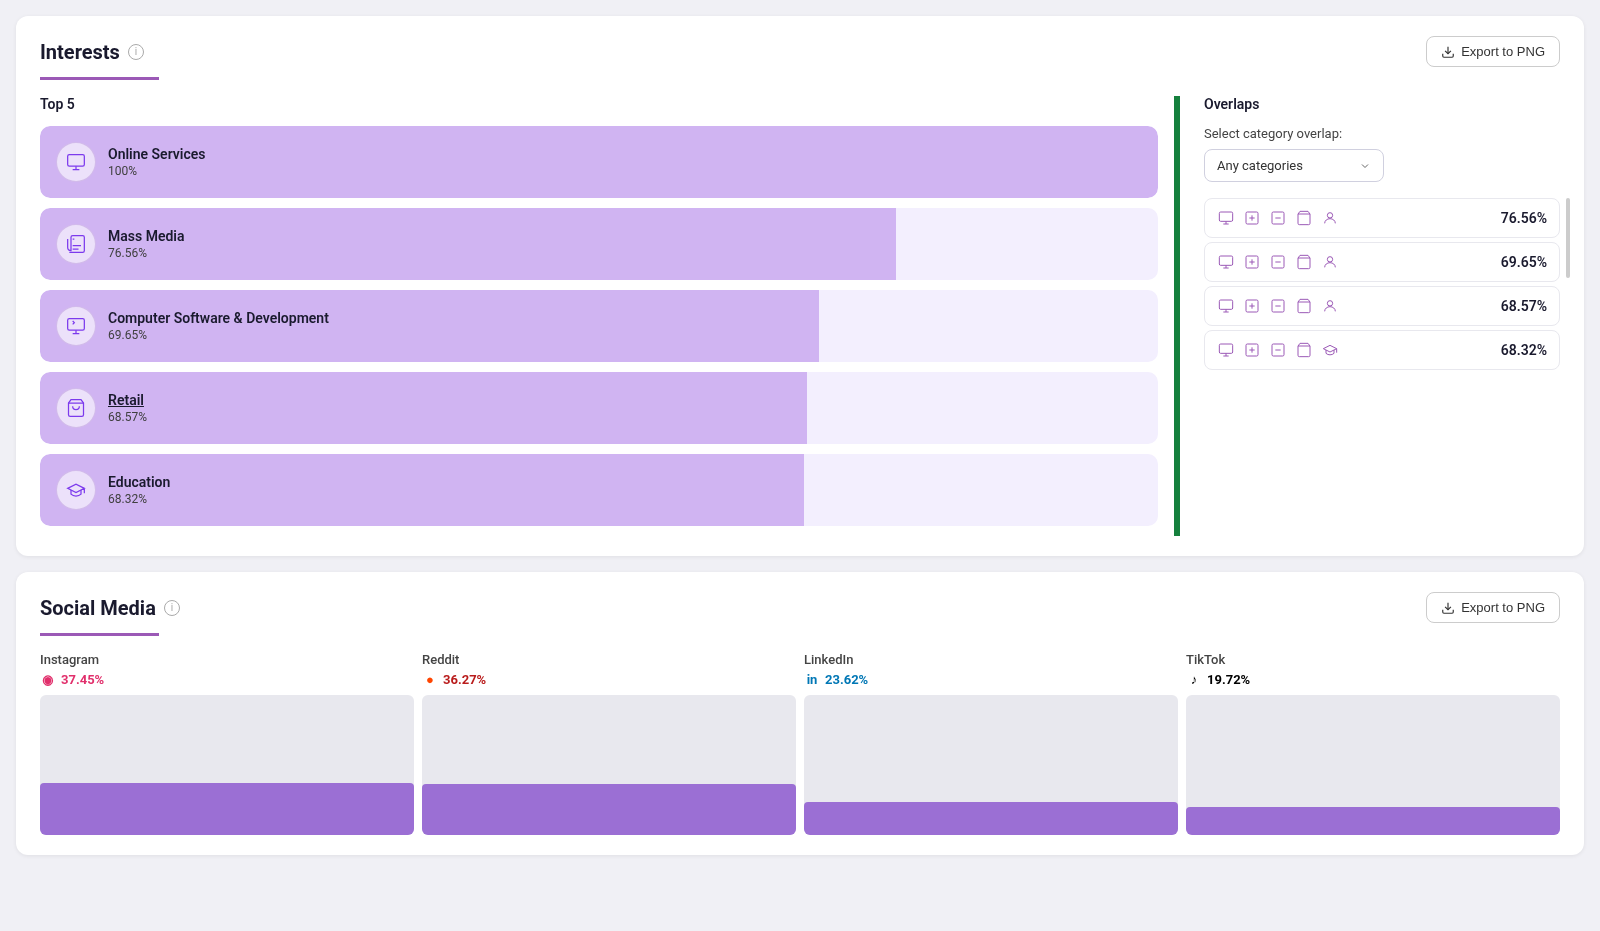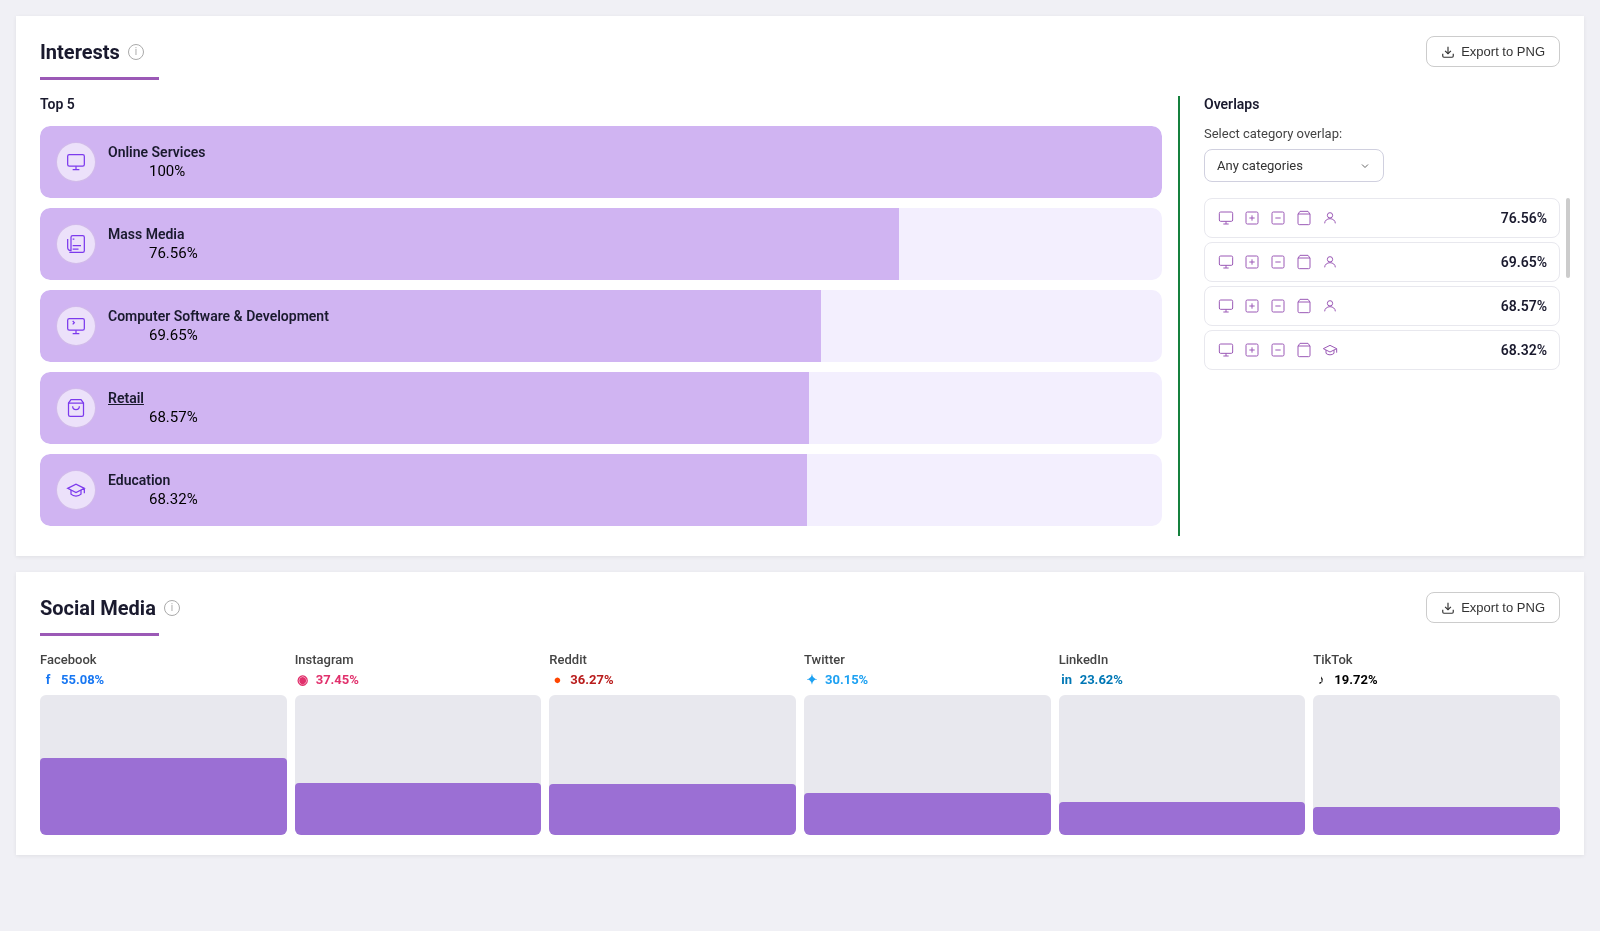--- a/index.html
+++ b/index.html
@@ -15,21 +15,21 @@
       display: flex;
       flex-direction: column;
       gap: 16px;
       background: #f0f0f5;
       min-height: 931px;
     }
 
     
     .section-card {
       background: #fff;
-      border-radius: 0;
+      border-radius: 12px;
       padding: 20px 24px;
       box-shadow: 0 1px 4px rgba(0,0,0,0.07);
     }
 
     
     .section-header {
       display: flex;
       align-items: center;
       justify-content: space-between;
       margin-bottom: 16px;
@@ -79,21 +79,21 @@
 
     
     .interests-body {
       display: flex;
       gap: 0;
     }
 
     .top5-panel {
       flex: 1;
       padding-right: 16px;
-      border-right: 2px solid #15803d;
+      border-right: 6px solid #15803d;
     }
 
     .overlaps-panel {
       width: 380px;
       padding-left: 24px;
     }
 
     .panel-subtitle {
       font-size: 14px;
       font-weight: 600;
@@ -165,24 +165,23 @@
       font-size: 14px;
       font-weight: 600;
       color: #1a1a2e;
     }
 
     .bar-label.underlined {
       text-decoration: underline;
     }
 
     .bar-pct {
-      font-size: 15px;
-      color: #000000;
+      font-size: 12px;
+      color: #404040;
       margin-top: 2px;
-      margin-left: 41px;
     }
 
     
     .overlap-select-label {
       font-size: 13px;
       color: #444;
       margin-bottom: 8px;
     }
 
     .overlap-dropdown {
@@ -600,60 +599,40 @@
           <path d="M21 15v4a2 2 0 01-2 2H5a2 2 0 01-2-2v-4"></path>
           <polyline points="7 10 12 15 17 10"></polyline>
           <line x1="12" y1="15" x2="12" y2="3"></line>
         </svg>
         <span>Export to PNG</span>
       </button>
     </div>
 
     <div class="social-grid" id="social-grid-container">
         <div class="social-col">
-          <div class="social-platform-name">Facebook</div>
-          <div class="social-pct-row">
-            <span class="social-platform-icon" style="color: rgb(24, 119, 242); font-weight: bold; font-size: 13px;">f</span>
-            <span class="social-pct" style="color: rgb(24, 119, 242);">55.08%</span>
-          </div>
-          <div class="social-bar-container">
-            <div class="social-bar-fill" style="height: 55.08%;"></div>
-          </div>
-        </div>
-        <div class="social-col">
           <div class="social-platform-name">Instagram</div>
           <div class="social-pct-row">
             <span class="social-platform-icon" style="color: rgb(225, 48, 108); font-weight: bold; font-size: 13px;">◉</span>
             <span class="social-pct" style="color: rgb(225, 48, 108);">37.45%</span>
           </div>
           <div class="social-bar-container">
             <div class="social-bar-fill" style="height: 37.45%;"></div>
           </div>
         </div>
         <div class="social-col">
           <div class="social-platform-name">Reddit</div>
           <div class="social-pct-row">
             <span class="social-platform-icon" style="color: rgb(255, 69, 0); font-weight: bold; font-size: 13px;">●</span>
             <span class="social-pct" style="color: #b91c1c;">36.27%</span>
           </div>
           <div class="social-bar-container">
             <div class="social-bar-fill" style="height: 36.27%;"></div>
           </div>
         </div>
         <div class="social-col">
-          <div class="social-platform-name">Twitter</div>
-          <div class="social-pct-row">
-            <span class="social-platform-icon" style="color: rgb(29, 161, 242); font-weight: bold; font-size: 13px;">✦</span>
-            <span class="social-pct" style="color: rgb(29, 161, 242);">30.15%</span>
-          </div>
-          <div class="social-bar-container">
-            <div class="social-bar-fill" style="height: 30.15%;"></div>
-          </div>
-        </div>
-        <div class="social-col">
           <div class="social-platform-name">LinkedIn</div>
           <div class="social-pct-row">
             <span class="social-platform-icon" style="color: rgb(0, 119, 181); font-weight: bold; font-size: 13px;">in</span>
             <span class="social-pct" style="color: rgb(0, 119, 181);">23.62%</span>
           </div>
           <div class="social-bar-container">
             <div class="social-bar-fill" style="height: 23.62%;"></div>
           </div>
         </div>
         <div class="social-col">

